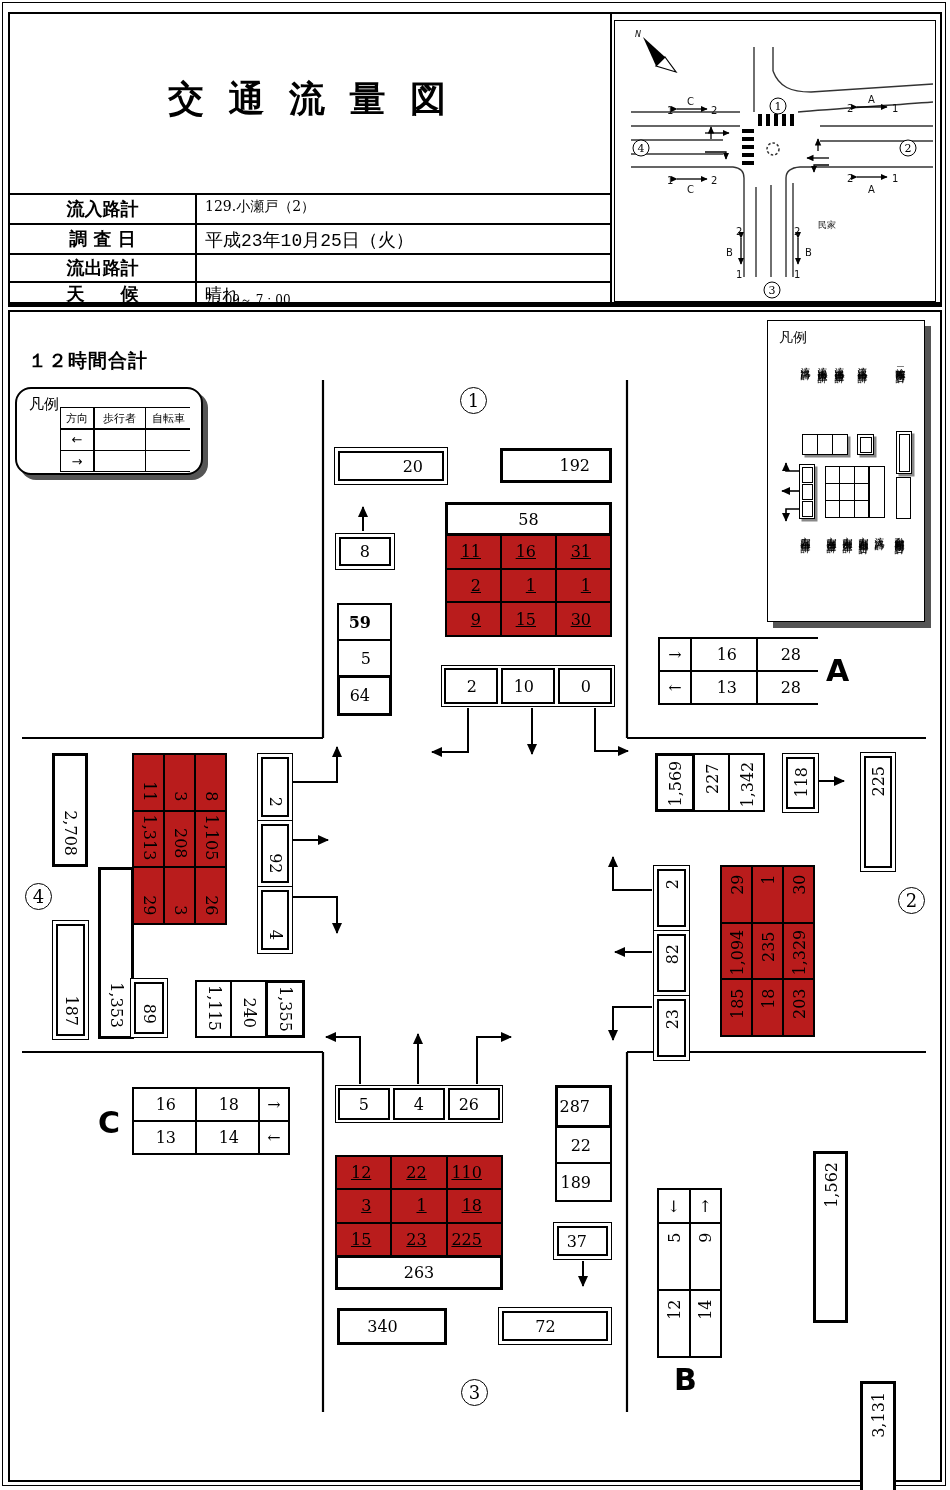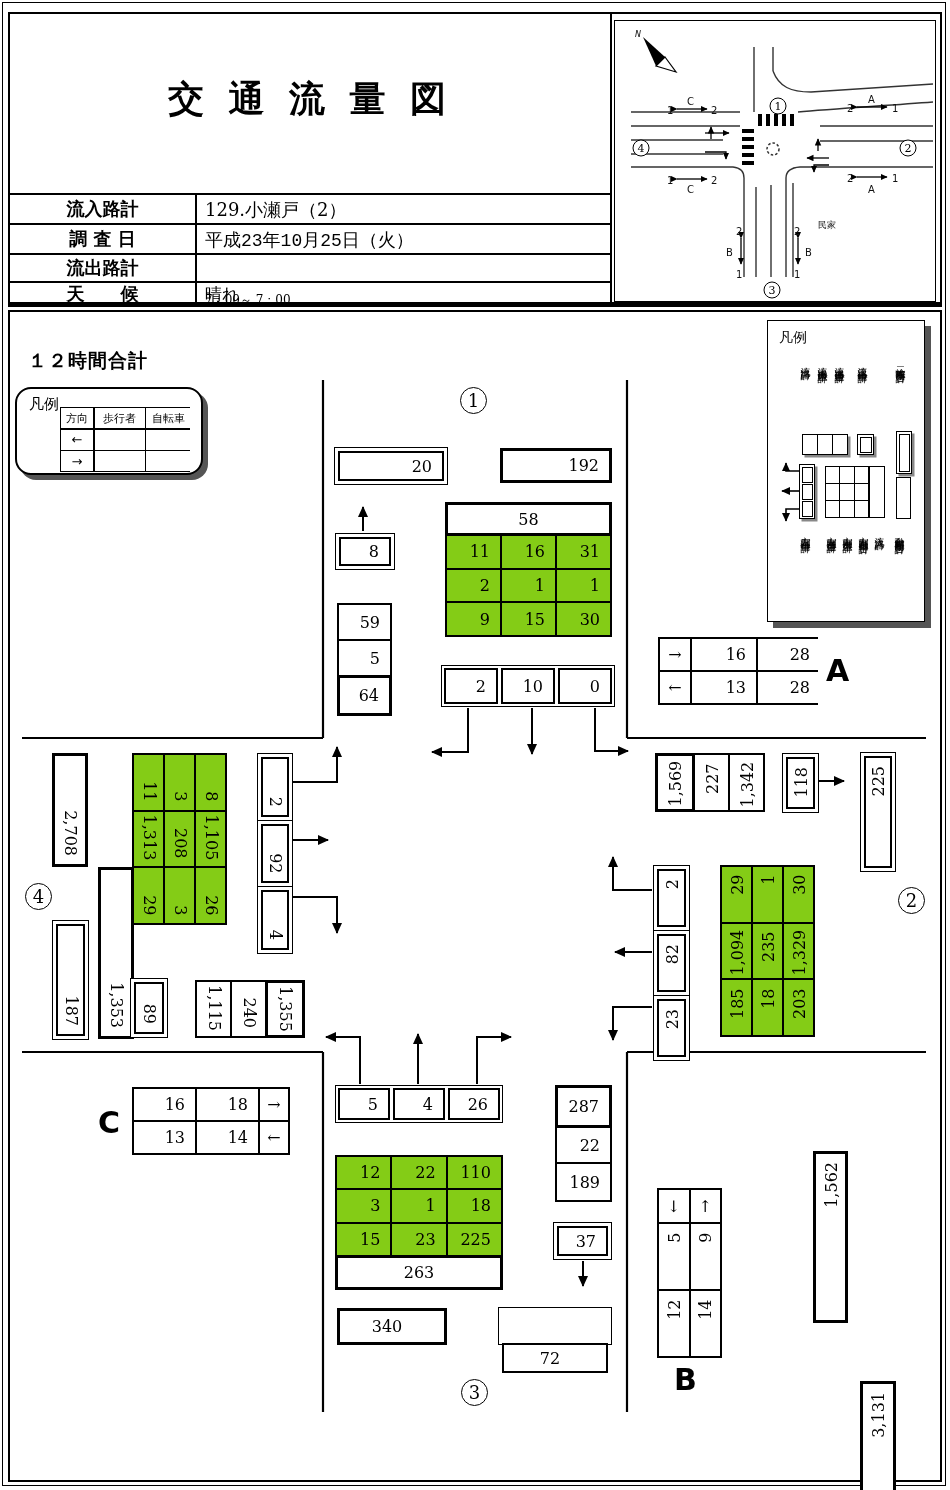--- a/index.html
+++ b/index.html
@@ -1,31 +1,31 @@
 <!DOCTYPE html>
 <html><head>
 <meta charset="utf-8">
 <style>
   html,body{margin:0;padding:0;background:#fff;}
   body{width:950px;height:1490px;position:relative;font-family:"DejaVu Sans","Liberation Sans",sans-serif;color:#000;}
   .a{position:absolute;box-sizing:border-box;}
   .num{font-family:"DejaVu Serif","Liberation Serif",serif;font-size:16px;}
-  .cellR{display:flex;align-items:center;justify-content:flex-end;padding-right:10px;}
+  .cellR{display:flex;align-items:center;justify-content:flex-end;padding-right:19px;}
   .ctr{display:flex;align-items:center;justify-content:center;}
   .thick{border:3px solid #000;background:#fff;}
   .b2{border:2px solid #000;background:#fff;}
   .dbox{border:1px solid #000;background:#fff;padding:3px;}
   .din{border:2.5px solid #000;width:100%;height:100%;box-sizing:border-box;position:relative;}
   .din.cellR{display:flex;}
   .v90,.vm90{position:relative;}
   .v90>span,.vm90>span{position:absolute;left:50%;top:50%;white-space:nowrap;text-align:right;box-sizing:border-box;padding-right:5px;font-family:"DejaVu Serif","Liberation Serif",serif;font-size:16px;}
   .v90>span{transform:translate(-50%,-50%) rotate(90deg);}
   .vm90>span{transform:translate(-50%,-50%) rotate(-90deg);}
   .g3{display:grid;grid-template-columns:repeat(3,1fr);grid-template-rows:repeat(3,1fr);gap:2px;background:#000;border:2px solid #000;}
-  .g3>div{background:#84cc16;}
+  .g3>div{background:#b91c1c;text-decoration:underline;}
   .vstack{display:flex;flex-direction:column;}
   .hstack{display:flex;flex-direction:row;}
   .wrap{border:1px solid #000;background:#fff;padding:2px;display:flex;gap:3px;}
   .wrap>div{flex:1;}
   .circle{border:1.5px solid #000;border-radius:50%;display:flex;align-items:center;justify-content:center;background:#fff;font-family:"DejaVu Serif","Liberation Serif",serif;}
   .biglabel{font-size:30px;font-weight:bold;font-family:"DejaVu Sans","Liberation Sans",sans-serif;}
   .vlabel{writing-mode:vertical-rl;text-orientation:upright;font-size:10px;letter-spacing:1px;line-height:1;}
   svg{display:block;}
   .overlay{pointer-events:none;}
 </style>
@@ -43,21 +43,21 @@
 <div class="a" style="left:10px;top:223px;width:600px;height:1.5px;background:#000;"></div>
 <div class="a" style="left:10px;top:253px;width:600px;height:1.5px;background:#000;"></div>
 <div class="a" style="left:10px;top:281px;width:600px;height:1.5px;background:#000;"></div>
 <div class="a" style="left:195px;top:193px;width:1.5px;height:113px;background:#000;"></div>
 
 <div class="a ctr" style="left:10px;top:194px;width:185px;height:29px;font-size:18px;font-weight:bold;">流入路計</div>
 <div class="a ctr" style="left:10px;top:224px;width:185px;height:29px;font-size:18px;font-weight:bold;">調 査 日</div>
 <div class="a ctr" style="left:10px;top:254px;width:185px;height:27px;font-size:18px;font-weight:bold;">流出路計</div>
 <div class="a ctr" style="left:10px;top:282px;width:185px;height:24px;font-size:18px;font-weight:bold;">天　　候</div>
 
-<div class="a num" style="left:205px;top:198px;font-size:18px;">129.小瀬戸（2）</div>
+<div class="a num" style="left:205px;top:198px;font-size:14px;">129.小瀬戸（2）</div>
 <div class="a num" style="left:205px;top:228px;font-size:18px;font-family:Liberation Mono, monospace;">平成23年10月25日（火）</div>
 <div class="a num" style="left:205px;top:256px;font-size:12px;margin-top:36px;">7：00～ 7：00</div>
 <div class="a num" style="left:205px;top:283px;font-size:17px;">晴れ</div>
 
 <div class="a" style="left:614px;top:20px;width:322px;height:282px;border:1.5px solid #000;background:#fff;">
   <svg width="322" height="282" viewBox="0 0 322 282">
     <defs>
       <marker id="mk" markerWidth="6" markerHeight="6" refX="5" refY="2.5" orient="auto" markerUnits="strokeWidth">
         <path d="M0,0 L5.5,2.5 L0,5 Z" fill="#000"></path>
       </marker>
@@ -285,21 +285,21 @@
   <div class="cellR num">16</div>
   <div class="cellR num">31</div>
   <div class="cellR num">2</div>
   <div class="cellR num">1</div>
   <div class="cellR num">1</div>
   <div class="cellR num">9</div>
   <div class="cellR num">15</div>
   <div class="cellR num">30</div>
 </div>
 <div class="a vstack" style="left:337px;top:603px;width:55px;">
-  <div class="b2 cellR num" style="height:34px;">59</div>
+  <div class="b2 cellR num" style="height:34px;font-weight:bold;">59</div>
   <div class="b2 cellR num" style="height:34px;margin-top:-2px;">5</div>
   <div class="thick cellR num" style="height:35px;margin-top:-2px;">64</div>
 </div>
 <div class="a wrap" style="left:441px;top:665px;width:174px;height:42px;">
   <div class="b2 cellR num" style="border-width:2.5px;">2</div>
   <div class="b2 cellR num" style="border-width:2.5px;">10</div>
   <div class="b2 cellR num" style="border-width:2.5px;">0</div>
 </div>
 
 <div class="a" style="left:658px;top:637px;width:160px;height:68px;">
@@ -500,21 +500,21 @@
 <div class="a thick cellR num" style="left:337px;top:1308px;width:110px;height:37px;justify-content:center;">340</div>
 <div class="a vstack" style="left:555px;top:1085px;width:57px;">
   <div class="thick cellR num" style="height:37px;">287</div>
   <div class="b2 cellR num" style="height:34px;margin-top:-2px;">22</div>
   <div class="b2 cellR num" style="height:36px;margin-top:-2px;">189</div>
 </div>
 <div class="a dbox" style="left:553px;top:1222px;width:59px;height:38px;">
   <div class="din cellR num">37</div>
 </div>
 <div class="a dbox" style="left:498px;top:1307px;width:114px;height:38px;">
-  <div class="din cellR num" style="justify-content:center;margin-top:32px;">72</div>
+  <div class="din cellR num" style="justify-content:center;">72</div>
 </div>
 <div class="a circle" style="left:461px;top:1379px;width:27px;height:27px;font-size:18px;">
   <span>3</span>
 </div>
 
 <div class="a" style="left:657px;top:1188px;width:65px;height:170px;">
   <div style="display:grid;grid-template-columns:1fr 1fr;grid-template-rows:32px 1fr 1fr;gap:2px;background:#000;border:2.5px solid #000;width:100%;height:100%;box-sizing:border-box;">
     <div class="ctr num" style="background:#fff;">↓</div>
     <div class="ctr num" style="background:#fff;">↑</div>
     <div class="vm90" style="background:#fff;">

